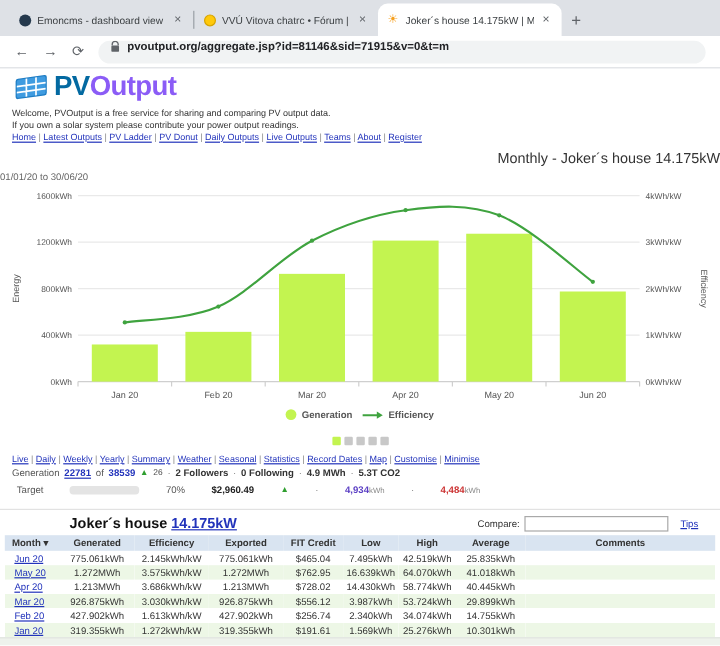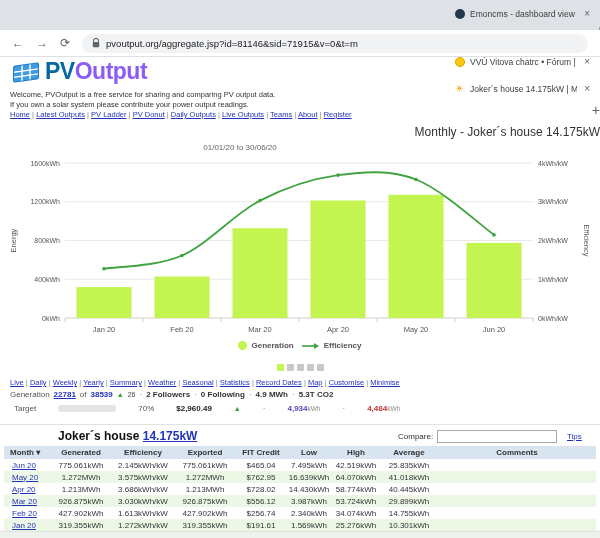--- a/index.html
+++ b/index.html
@@ -1,49 +1,49 @@
 <!DOCTYPE html>
 <html><head>
 <meta charset="utf-8">
 <style>
   * { margin:0; padding:0; box-sizing:border-box; }
   body { font-family:"Liberation Sans", sans-serif; background:#fff; }
   .screen { position:relative; width:600px; height:538px; overflow:hidden; background:#fff; }
 
   
-  .tabbar { position:absolute; top:0; left:0; width:600px; height:30px; background:#dee1e6; display:flex; align-items:flex-end; padding-left:8px;flex-direction:column; }
+  .tabbar { position:absolute; top:0; left:0; width:600px; height:30px; background:#dee1e6; display:flex; align-items:flex-end; padding-left:8px; }
   .tab { width:153px; height:27px; display:flex; align-items:center; gap:5px; padding:0 8px; font-size:8.5px; color:#3c4043; position:relative; flex-shrink:0; }
   .tab.active { background:#fff; border-radius:8px 8px 0 0; }
   .tab .tab-title { flex:1; white-space:nowrap; overflow:hidden; }
   .tab .tab-close { color:#5f6368; font-size:10px; padding:0 2px; }
   .tab-sep { width:1px; height:15px; background:#9aa0a6; margin-bottom:6px; flex-shrink:0; }
   .favicon { width:10px; height:10px; border-radius:50%; flex-shrink:0; }
   .fav-emoncms { background:#24384c; }
   .fav-smiley { background:#ffc90b; border:1px solid #d7a400; }
   .fav-sun { background:none; border-radius:0; color:#f6a01f; font-size:10px; line-height:10px; }
   .newtab { font-size:14px; color:#5f6368; margin:0 0 5px 8px; }
 
   .toolbar { position:absolute; top:30px; left:0; width:600px; height:27px; background:#fff; border-bottom:1px solid #dcdfe3; display:flex; align-items:center; padding:0 12px; gap:12px; }
   .navbtn { color:#5f6368; font-size:12px; line-height:12px; }
-  .omnibox { flex:1; height:19px; background:#f1f3f4; border-radius:10px; display:flex; align-items:center; gap:6px; padding:0 10px; }
+  .omnibox { flex:1; height:19px; background:#f1f3f4; border-radius:10px; display:flex; align-items:flex-start; gap:6px; padding:0 10px;font-weight:bold; }
   .omnibox .url { font-size:9.5px; color:#202124; white-space:nowrap; overflow:hidden; }
 
   
   .logo { position:absolute; top:58px; left:12px; display:flex; align-items:center; gap:3px; }
   .logo-text { font-size:23px; font-weight:bold; letter-spacing:-0.5px; }
   .logo-pv { color:#0369a1; }
   .logo-output { color:#8b5cf6; }
   .welcome { position:absolute; left:10px; font-size:7.5px; color:#333; }
   .sitenav { position:absolute; top:110px; left:10px; font-size:7.5px; color:#888; }
   a.blue { color:#2233bb; text-decoration:underline; cursor:pointer; }
   .sep { color:#888; }
 
   
   .chart-title { position:absolute; top:125px; left:0; width:600px; text-align:right; font-size:12px; color:#333333; }
-  .chart-subtitle { position:absolute; top:143px; left:0; width:480px; text-align:center; font-size:8px; color:#666; }
+  .chart-subtitle { position:absolute; top:143px; left:0; width:480px; text-align:left; font-size:8px; color:#666; }
   svg.chart { position:absolute; top:155px; left:0; }
   .legend { position:absolute; top:341px; left:0; width:600px; display:flex; justify-content:center; align-items:center; gap:8px; font-size:8px; font-weight:bold; color:#555; }
   .legend-dot { width:9px; height:9px; border-radius:50%; }
   .legend-item { display:flex; align-items:center; gap:4px; }
   .dotsrow { position:absolute; top:364px; left:0; width:600px; display:flex; justify-content:center; gap:3px; }
   .pagerdot { width:7px; height:7px; border-radius:1px; }
 
   
   .pagelinks { position:absolute; top:378px; left:10px; font-size:7.5px; color:#888; }
   .statsrow { position:absolute; top:390px; left:10px; font-size:8px; color:#555; display:flex; align-items:center; gap:4px; white-space:nowrap; }

